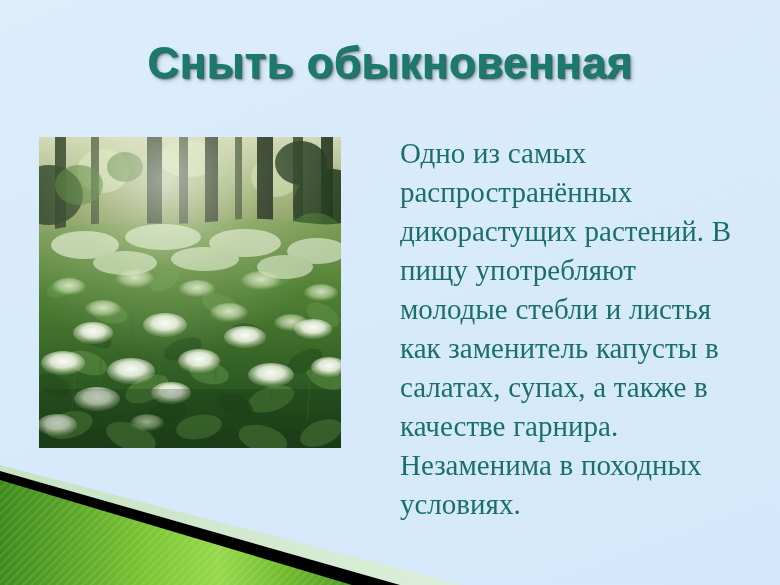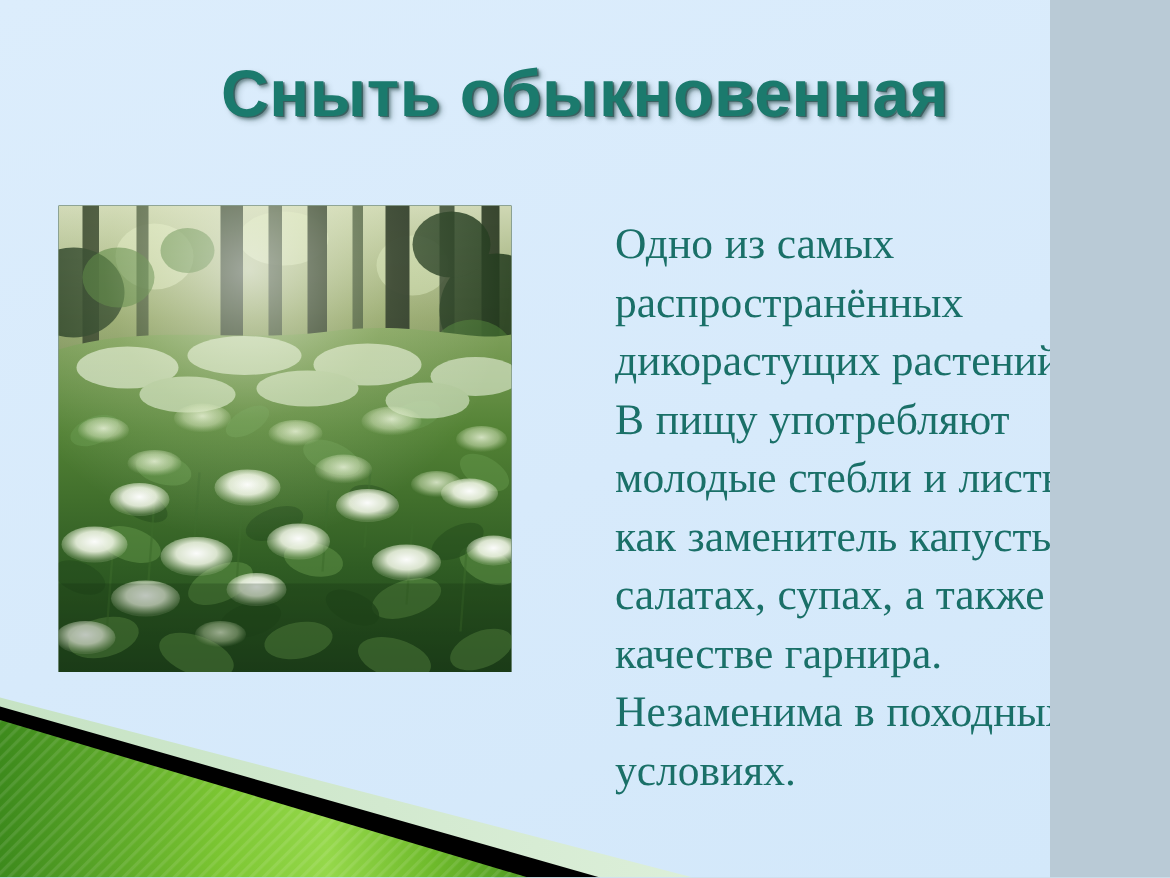--- a/index.html
+++ b/index.html
@@ -7,21 +7,21 @@
     margin: 0;
     padding: 0;
   }
   body {
     background: #b9cad6;
     font-family: "Liberation Sans", sans-serif;
   }
 
   .slide {
     position: relative;
-    width: 700px;
+    width: 780px;
     height: 585px;
     overflow: hidden;
     background: #d9ecfb;
   }
 
   
   .slide-bg {
     position: absolute;
     inset: 0;
     background: linear-gradient(160deg, #dcedfc 0%, #d7eafb 55%, #d3e8fa 100%);
@@ -71,21 +71,21 @@
 
   
   .body-zone {
     position: absolute;
     left: 400px;
     top: 134px;
     width: 348px;
     z-index: 6;
   }
   .body-text {
-    margin: 10px;
+    margin: 0;
     font-family: "Liberation Serif", serif;
     font-size: 29px;
     line-height: 39px;
     color: #1a7068;
     text-align: left;
     word-spacing: 0.5px;
   }
 
   
   .deco {

